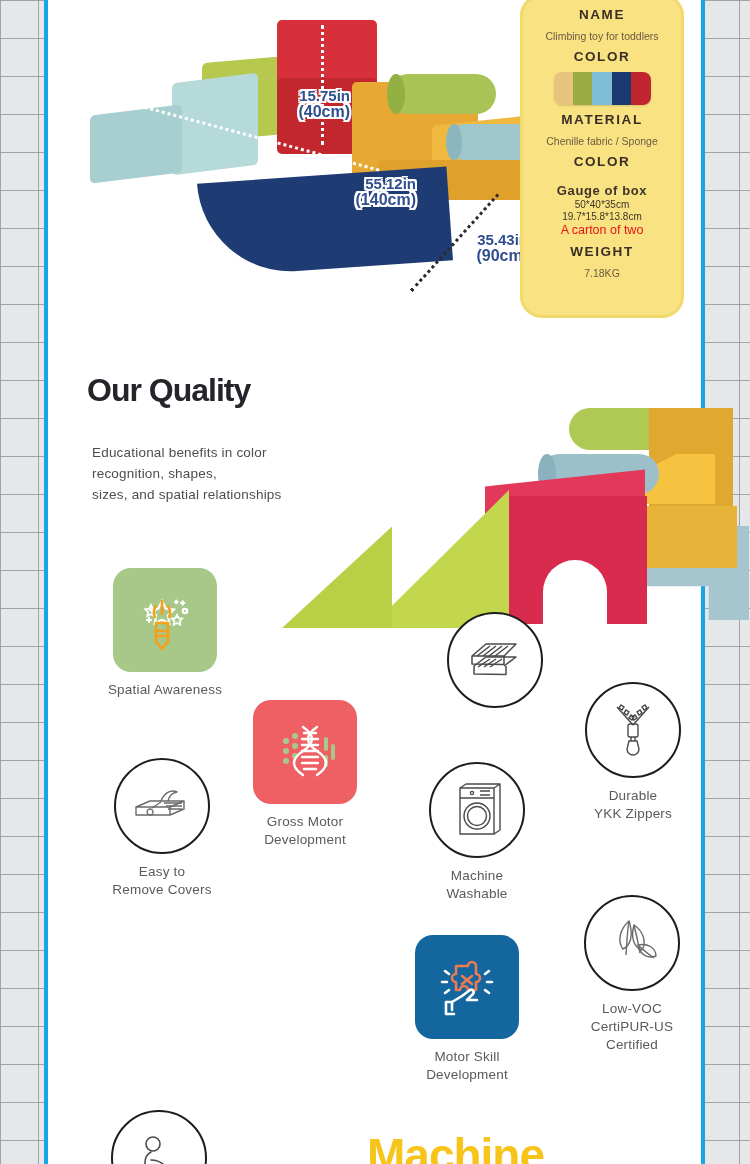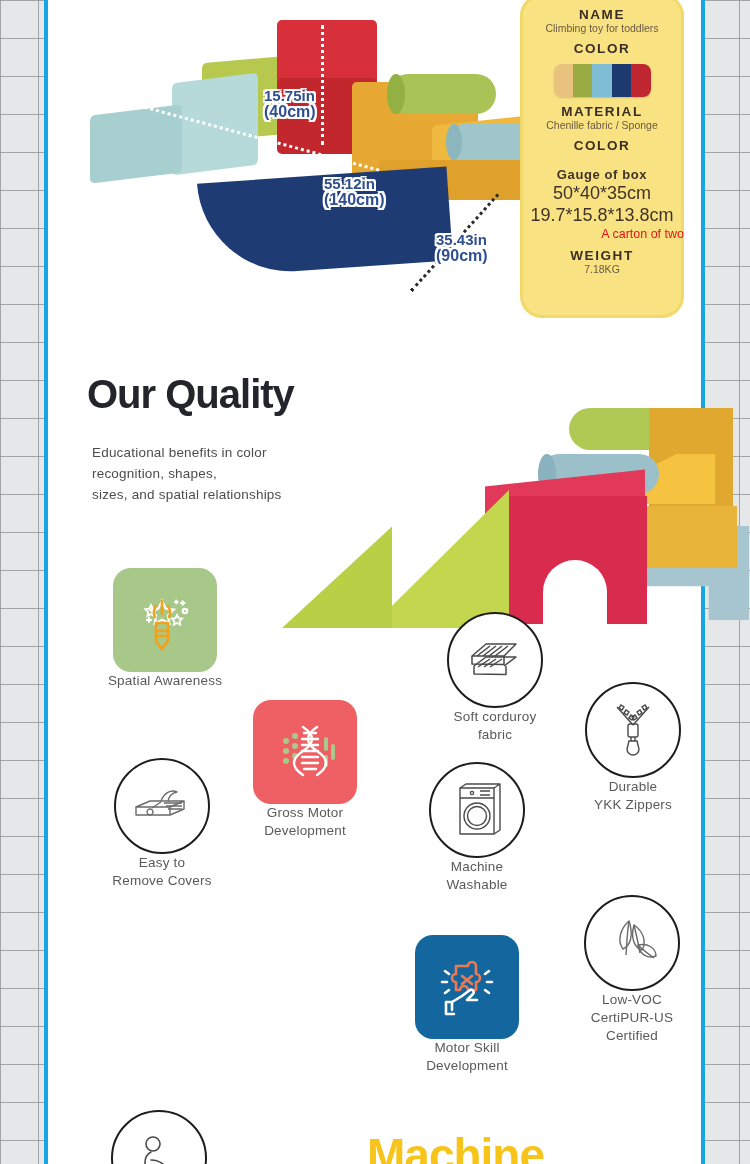--- a/index.html
+++ b/index.html
@@ -64,54 +64,54 @@
                  width:18px; height:40px; background:#93b043; border-radius:50%; }
   .roll-blue   { left:395px; top:124px; width:92px; height:36px;
                  background:#9fc6cb; border-radius:18px; }
   .roll-blue::before { content:""; position:absolute; left:-1px; top:0;
                  width:16px; height:36px; background:#8bb6bd; border-radius:50%; }
   .h-navy { left:148px; top:175px; width:250px; height:94px;
             background:#1e3b73; border-radius:0 0 0 250px;
             transform:rotate(-4deg); }
 
   .dim {
-    position:absolute; color:#2f4f8f; font-weight:bold; text-align:left;
+    position:absolute; color:#2f4f8f; font-weight:bold; text-align:right;
     line-height:1.05; text-shadow:
       -2px -2px 0 #fff, 2px -2px 0 #fff, -2px 2px 0 #fff, 2px 2px 0 #fff,
       0 2px 0 #fff, 2px 0 0 #fff, 0 -2px 0 #fff, -2px 0 0 #fff;
   }
   .dim .big { font-size:15px; display:block; }
   .dim .sm  { font-size:16px; display:block; }
   .dots { position:absolute; border-top:3px dotted #ffffff; transform-origin:0 0; }
   .dots.dark { border-top-color:#2b2b2b; }
 
   
   .info-card {
     position:absolute; left:468px; top:-6px; width:164px; height:324px;
     background:#f8e282; border-radius:22px; padding-top:6px;
     box-shadow:0 0 0 3px #f2d96c inset;
     text-align:center; color:#40342a;
   }
   .info-card .hd {
     font-size:13.5px; letter-spacing:1.6px; font-weight:bold; color:#3a2f26;
     margin-top:7px;
   }
-  .info-card .val { font-size:10.5px; color:#6b5a44; margin-top:0; }
+  .info-card .val { font-size:10.5px; color:#6b5a44; margin-top:8px; }
   .swatches {
     margin:8px auto 0; width:97px; height:33px; border-radius:8px;
     overflow:hidden; display:flex; box-shadow:0 1px 2px rgba(0,0,0,.15);
   }
   .swatches i { flex:1; display:block; }
   .gauge-title { font-size:13px; font-weight:bold; margin-top:14px; letter-spacing:.6px;}
-  .gauge-line { font-size:18px; margin-top:1px; }
-  .carton { font-size:12.5px; color:#e8131a; margin-top:1px;text-align:right; }
+  .gauge-line { font-size:10px; margin-top:1px; }
+  .carton { font-size:12.5px; color:#e8131a; margin-top:1px; }
 
   
   .q-title {
-    position:absolute; left:35px; top:372px; font-size:40px; font-weight:bold;
+    position:absolute; left:35px; top:372px; font-size:32px; font-weight:bold;
     color:#24252a; letter-spacing:-1px;
   }
   .q-sub {
     position:absolute; left:40px; top:443px; width:300px;
     font-size:13.5px; color:#4d4d4d; line-height:1.55; letter-spacing:.2px;
   }
 
   
   .photo2 { position:absolute; left:225px; top:378px; width:420px; height:260px; }
   .p2 { position:absolute; }
@@ -147,21 +147,21 @@
   .badge {
     width:104px; height:104px; border-radius:18px; margin:0 auto;
     display:flex; align-items:center; justify-content:center;
   }
   .circ {
     width:96px; height:96px; border-radius:50%; margin:0 auto;
     border:2.2px solid #1d1d1d; display:flex; align-items:center; justify-content:center;
     background:#fff;
   }
   .feat .cap {
-    font-size:13.5px; color:#5a5a5a; line-height:1.32;
+    margin-top:9px; font-size:13.5px; color:#5a5a5a; line-height:1.32;
     letter-spacing:.2px;
   }
   .badge svg, .circ svg { display:block; }
 
   .bottom-title {
     position:absolute; left:315px; top:1128px; font-size:46px; font-weight:bold;
     color:#f7c51a; letter-spacing:-1px; white-space:nowrap;
   }
 </style>
 </head>
@@ -276,22 +276,20 @@
         <g fill="none" stroke="#4a4a4a" stroke-width="1.5" stroke-linejoin="round">
           <path d="M8 22l14-12h30L40 22z"></path>
           <path d="M8 22v8l32 .5V22"></path>
           <path d="M10 32l12-9h30l-12 9"></path>
           <path d="M10 32v8l32 .5V32"></path>
           <path d="M26 12l-13 10M32 12l-13 10M38 12l-13 10M44 12l-13 10"></path>
           <path d="M26 25l-12 8M32 25l-12 8M38 25l-12 8"></path>
         </g>
       </svg>
     </div>
-    <div class="cap" style="white-space:pre-line">Soft corduroy
-fabric</div>
   </div>
 
   <div class="feat" style="left:178px; top:700px;">
     <div class="badge" style="background:#ef6065">
       <svg width="70" height="70" viewBox="0 0 70 70">
         <g fill="#a9c98a">
           <circle cx="16" cy="24" r="3"></circle>
             <circle cx="16" cy="34" r="3"></circle>
             <circle cx="16" cy="44" r="3"></circle>
           <circle cx="25" cy="19" r="3"></circle>

